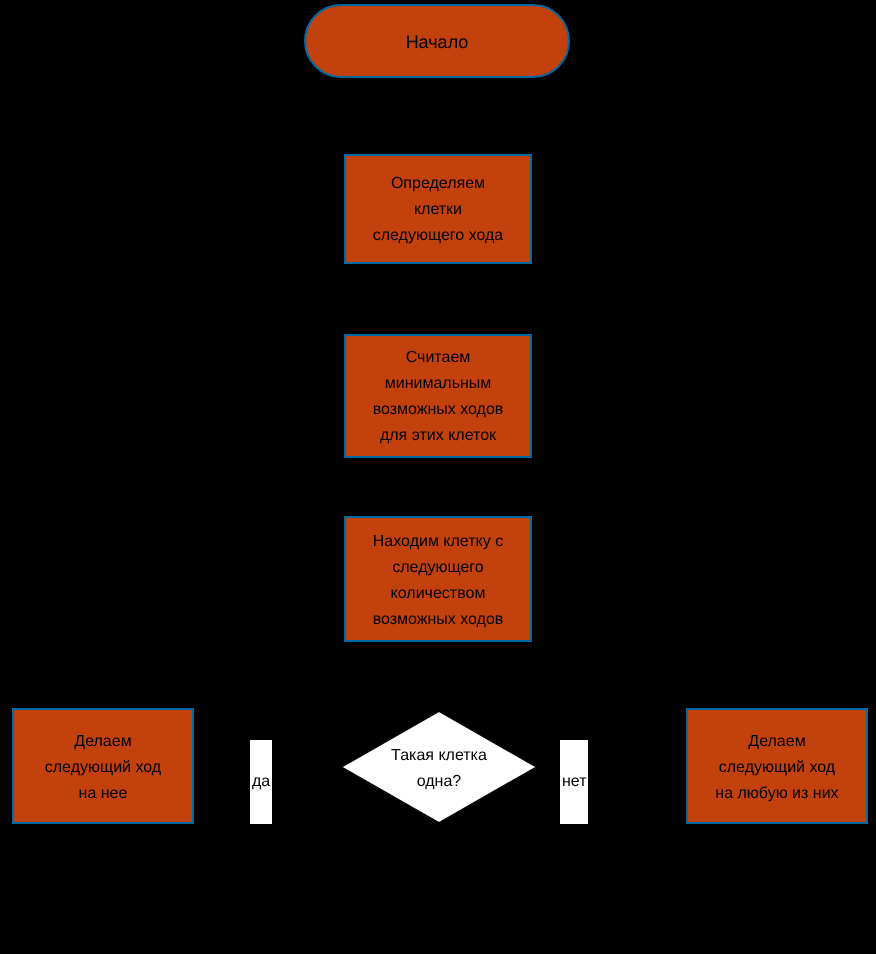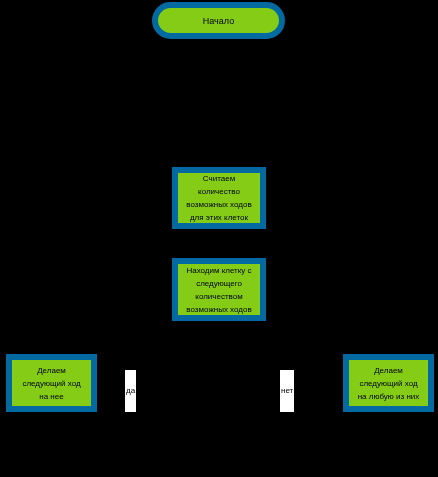--- a/index.html
+++ b/index.html
@@ -19,23 +19,23 @@
     left: 0;
     top: 0;
     width: 438px;
     height: 477px;
     background: #000000;
   }
   
   .node {
     position: absolute;
     box-sizing: border-box;
-    background: #84cc16;
+    background: #c2410c;
     color: #000000;
-    border: 6px solid #0369a1;
+    border: 1px solid #0369a1;
     display: flex;
     align-items: center;
     justify-content: center;
     text-align: center;
     font-size: 8px;
     line-height: 13px;
     letter-spacing: 0px;
     white-space: pre-line;
   }
   
@@ -103,35 +103,47 @@
   .label-yes { left: 125px; top: 370px; }
   .label-no  { left: 280px; top: 370px; }
 </style>
 </head>
 <body>
 
 <div class="canvas">
 
   <div class="node start-node">Начало</div>
 
+  <div class="node proc-1">Определяем
+клетки
+следующего хода</div>
 
   <div class="node proc-2">Считаем
-количество
+минимальным
 возможных ходов
 для этих клеток</div>
 
   <div class="node proc-3">Находим клетку с
 следующего
 количеством
 возможных ходов</div>
 
   <div class="node proc-left">Делаем
 следующий ход
 на нее</div>
 
+  <div class="decision-wrap">
+    <div class="decision-shape">
+      <svg width="99" height="57" viewBox="0 0 99 57" xmlns="http://www.w3.org/2000/svg">
+        <polygon points="49.5,0.5 98.5,28.5 49.5,56.5 0.5,28.5" fill="#ffffff" stroke="#000000" stroke-width="1"></polygon>
+      </svg>
+    </div>
+    <div class="decision-text">Такая клетка
+одна?</div>
+  </div>
 
   <div class="node proc-right">Делаем
 следующий ход
 на любую из них</div>
 
   <div class="edge-label label-yes">да</div>
 
   <div class="edge-label label-no">нет</div>
 
 </div>

